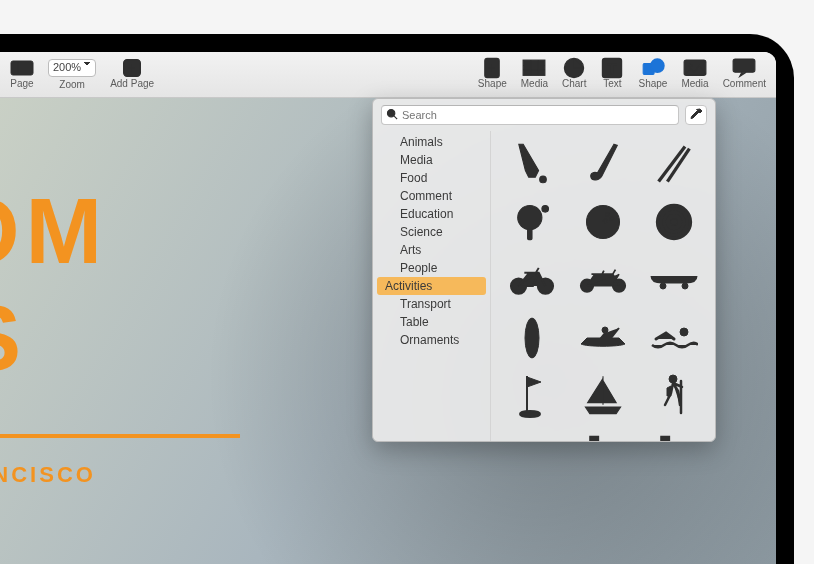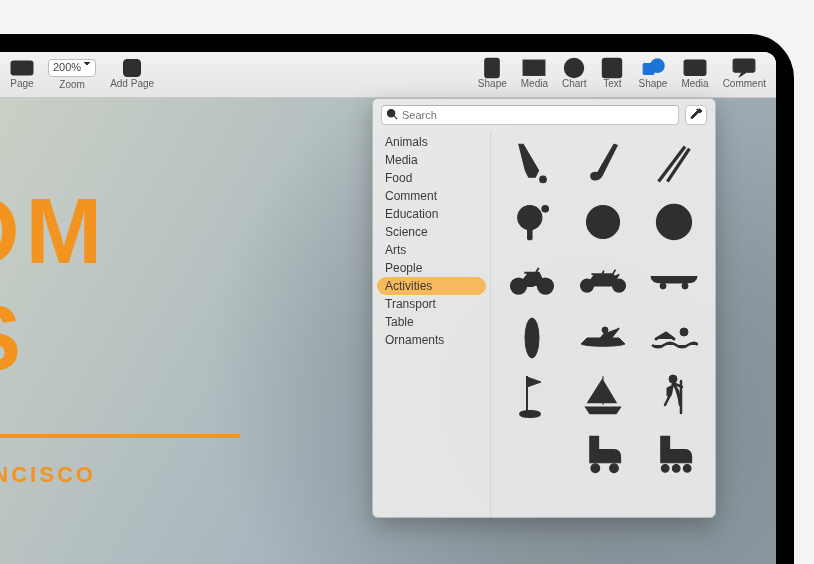--- a/index.html
+++ b/index.html
@@ -19,30 +19,30 @@
 .sp{flex:1;}
 
 
 .doc{position:absolute;left:0;top:46px;right:0;bottom:0;background:linear-gradient(120deg,#c9d0c5 0%,#a9b6be 50%,#8e9ba3 100%);overflow:hidden;}
 .doc-shadow{position:absolute;inset:0;background:radial-gradient(circle at 70% 60%,rgba(0,0,0,.25),transparent 55%);}
 .headline{position:absolute;left:-180px;top:80px;font-size:92px;font-weight:700;letter-spacing:6px;color:#f39320;line-height:1.16;}
 .underline{position:absolute;left:-180px;top:336px;width:420px;height:4px;background:#f39320;}
 .subline{position:absolute;left:-180px;top:364px;font-size:22px;font-weight:700;letter-spacing:3px;color:#f39320;}
 
 
-.popover{position:absolute;left:372px;top:46px;width:344px;height:420px;background:rgba(236,236,236,.92);backdrop-filter:blur(2px);border:1px solid #bbb;border-radius:6px;box-shadow:0 8px 24px rgba(0,0,0,.25);display:flex;flex-direction:column;overflow:hidden;}
+.popover{position:absolute;left:372px;top:46px;width:344px;height:344px;background:rgba(236,236,236,.92);backdrop-filter:blur(2px);border:1px solid #bbb;border-radius:6px;box-shadow:0 8px 24px rgba(0,0,0,.25);display:flex;flex-direction:column;overflow:hidden;}
 .pop-top{display:flex;align-items:center;padding:6px 8px;gap:6px;}
 .search{flex:1;position:relative;}
 .search input{width:100%;height:20px;border:1px solid #c6c6c6;border-top-color:#b5b5b5;border-radius:4px;background:#fff;font-size:11px;padding:0 4px 0 20px;color:#555;}
 .search .mag{position:absolute;left:5px;top:3px;width:12px;height:12px;}
 .eyedrop-btn{width:22px;height:20px;border:1px solid #c6c6c6;border-radius:4px;background:#fff;display:flex;align-items:center;justify-content:center;}
 .pop-body{flex:1;display:flex;overflow:hidden;}
 .cats{width:118px;border-right:1px solid #d4d4d4;padding:2px 0;overflow:auto;}
-.cat{padding:2px 12px;font-size:12px;color:#3b3b3b;cursor:default;}
-.cat.sel{background:#f6b95b;border-radius:9px;margin:0 4px;padding:2px 8px;font-weight:500;}
+.cat{padding:2px 27px;font-size:12px;color:#3b3b3b;cursor:default;}
+.cat.sel{background:#f6b95b;border-radius:3px;margin:0 4px;padding:2px 8px;font-weight:500;}
 .grid-sc{flex:1;overflow:auto;}
 .grid{display:grid;grid-template-columns:repeat(3,1fr);gap:8px;padding:8px 10px;}
 .shape{height:50px;display:flex;align-items:center;justify-content:center;cursor:default;}
 .shape svg{max-width:48px;max-height:44px;}
 svg *{stroke:#2f2f2f;fill:#2f2f2f;}
 
 </style>
 </head>
 <body>
 

